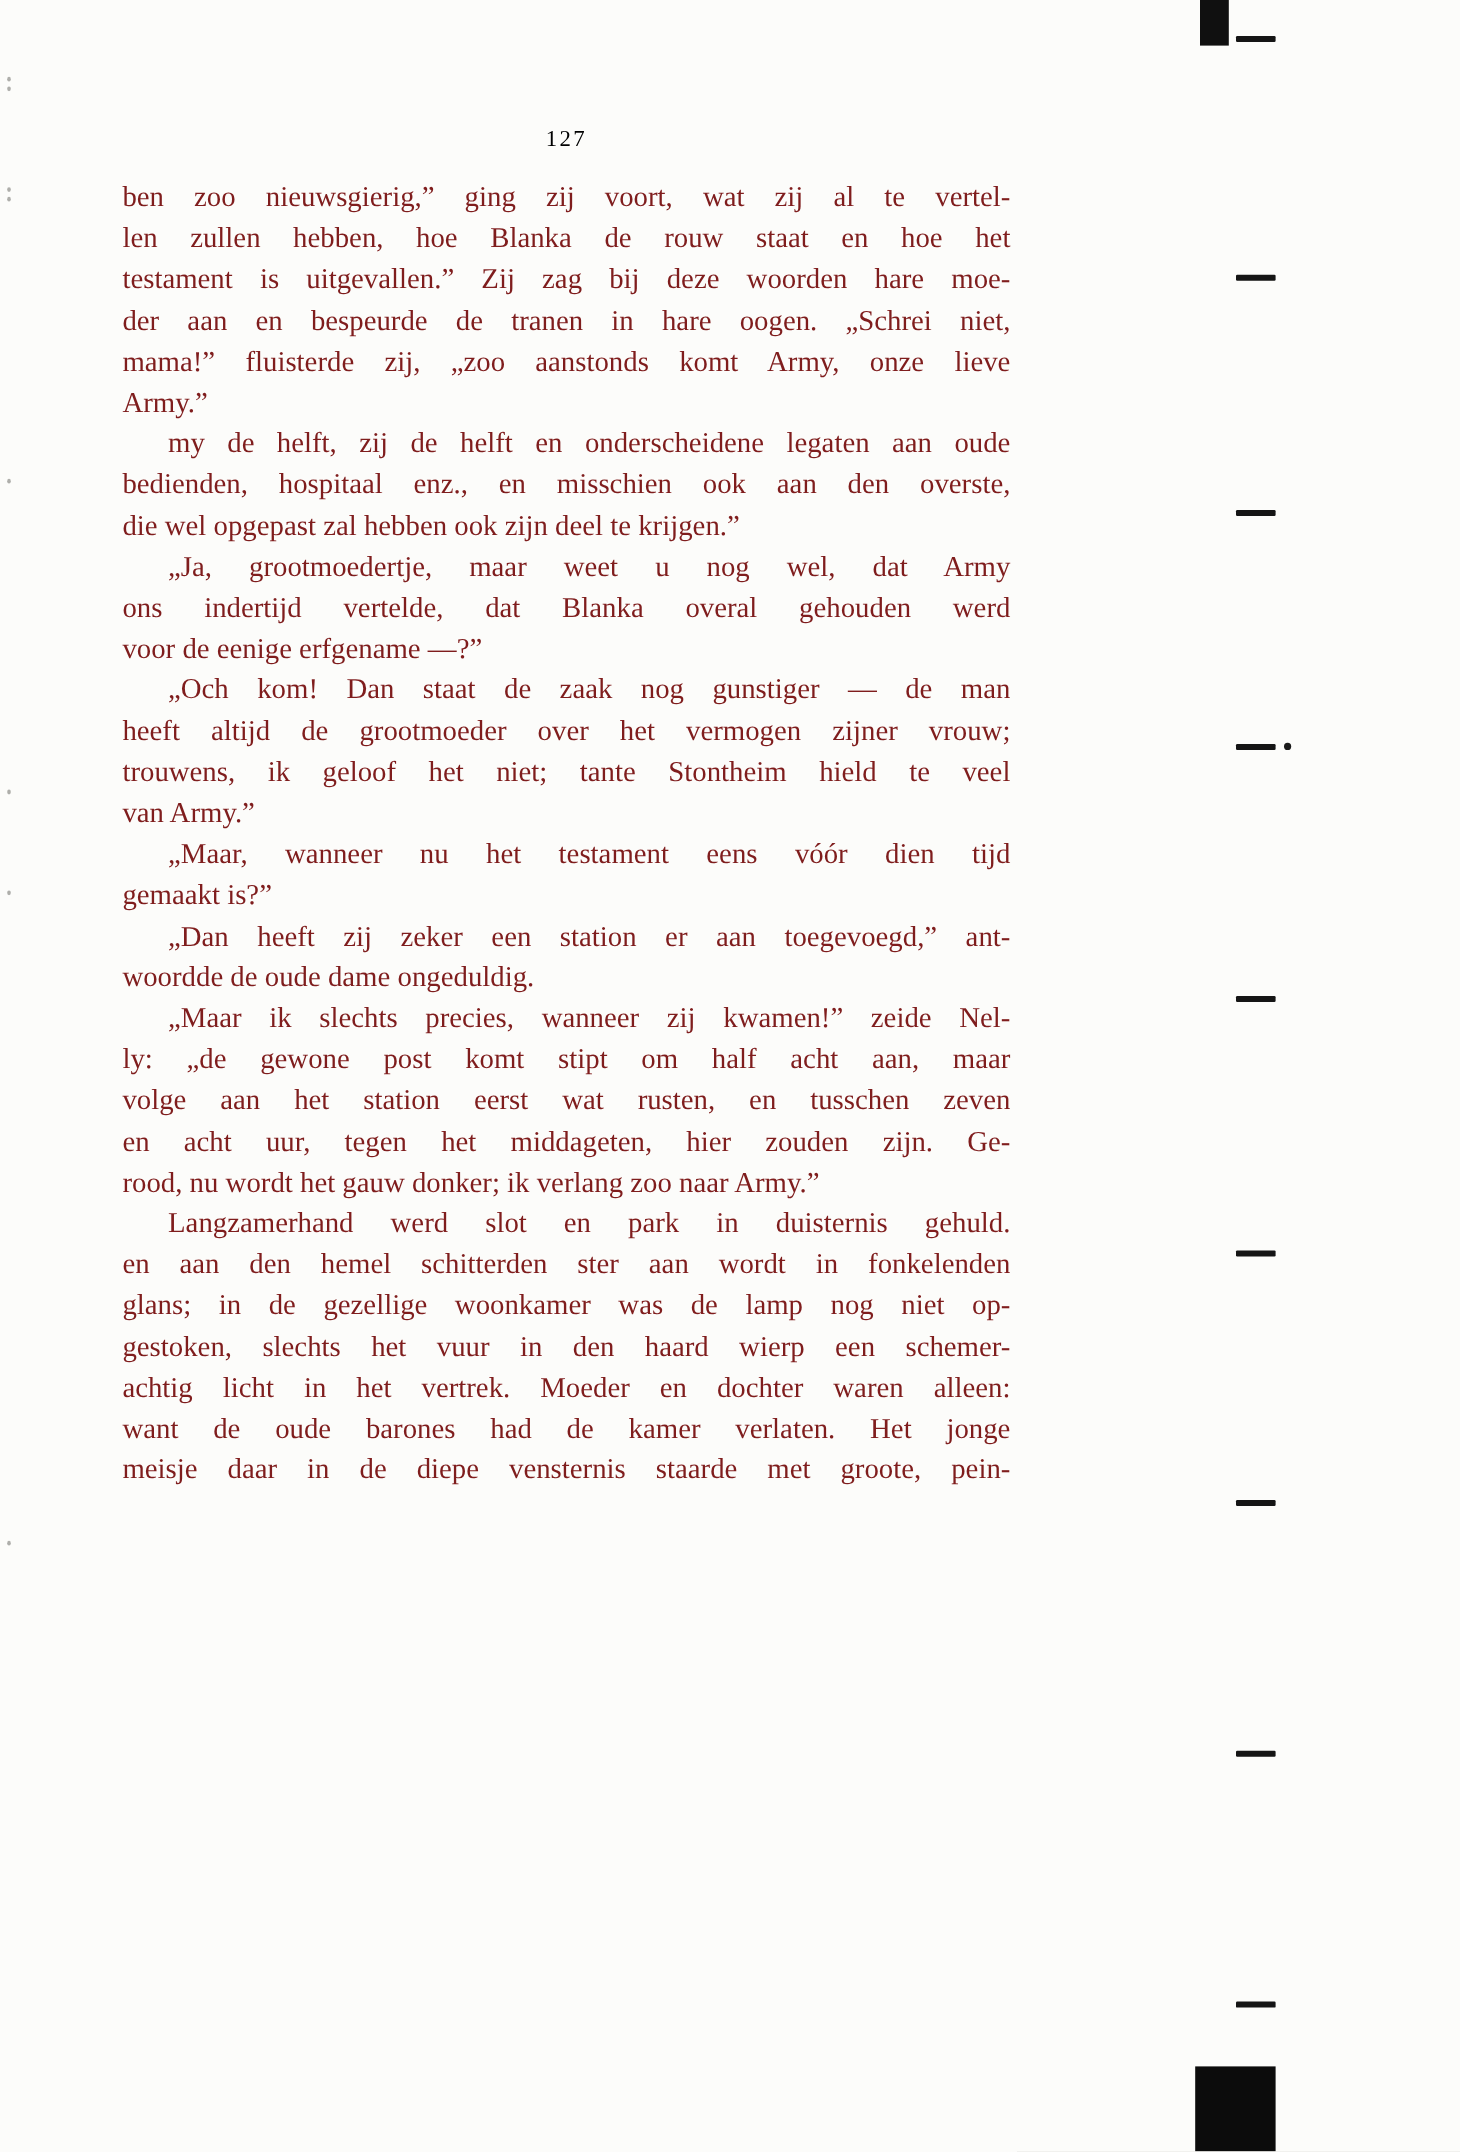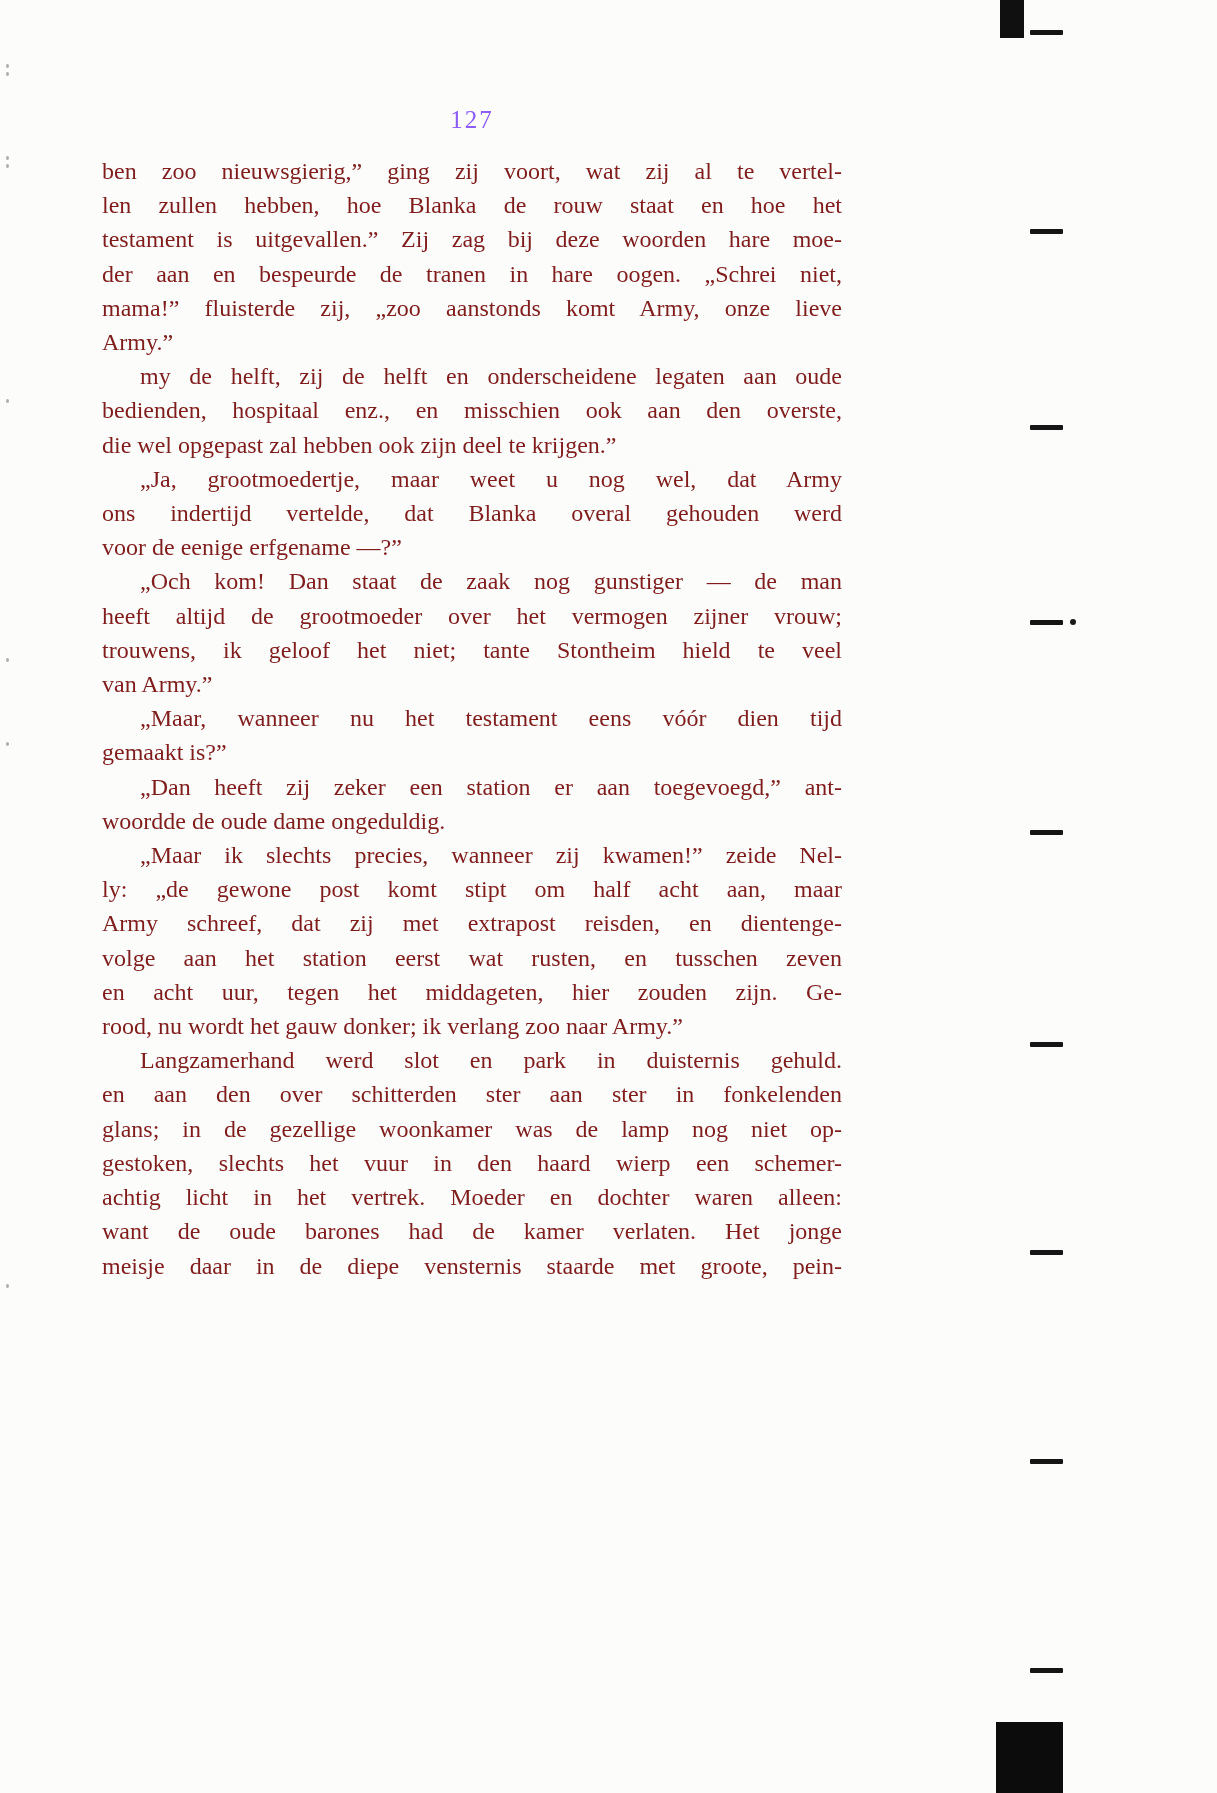--- a/index.html
+++ b/index.html
@@ -17,23 +17,23 @@
     color: #262626;
   }
   .text-block {
     position: absolute;
     left: 102px;
     top: 106px;
     width: 740px;
   }
   .page-number {
     text-align: center;
-    font-size: 25px;
+    font-size: 19px;
     letter-spacing: 2px;
-    color: #8b5cf6;
+    color: #000000;
     margin-bottom: 20px;
   }
   .para {
     margin: 0;
     padding: 0;
   }
   .line {
     font-size: 24px;
     line-height: 34.2px;
     text-align: justify;
@@ -131,29 +131,28 @@
     </div>
 
     <div class="para indent">
       <div class="line">„Dan heeft zij zeker een station er aan toegevoegd,” ant-</div>
       <div class="line last">woordde de oude dame ongeduldig.</div>
     </div>
 
     <div class="para indent">
       <div class="line">„Maar ik slechts precies, wanneer zij kwamen!” zeide Nel-</div>
       <div class="line">ly: „de gewone post komt stipt om half acht aan, maar</div>
-      <div class="line">Army schreef, dat zij met extrapost reisden, en dientenge-</div>
       <div class="line">volge aan het station eerst wat rusten, en tusschen zeven</div>
       <div class="line">en acht uur, tegen het middageten, hier zouden zijn. Ge-</div>
       <div class="line last">rood, nu wordt het gauw donker; ik verlang zoo naar Army.”</div>
     </div>
 
     <div class="para indent">
       <div class="line">Langzamerhand werd slot en park in duisternis gehuld.</div>
-      <div class="line">en aan den over schitterden ster aan ster in fonkelenden</div>
+      <div class="line">en aan den hemel schitterden ster aan wordt in fonkelenden</div>
       <div class="line">glans; in de gezellige woonkamer was de lamp nog niet op-</div>
       <div class="line">gestoken, slechts het vuur in den haard wierp een schemer-</div>
       <div class="line">achtig licht in het vertrek. Moeder en dochter waren alleen:</div>
       <div class="line">want de oude barones had de kamer verlaten. Het jonge</div>
       <div class="line">meisje daar in de diepe vensternis staarde met groote, pein-</div>
     </div>
   </div>
 
   <div class="scan-bar-top"></div>
   <div class="scan-dash" style="top:30px"></div>

